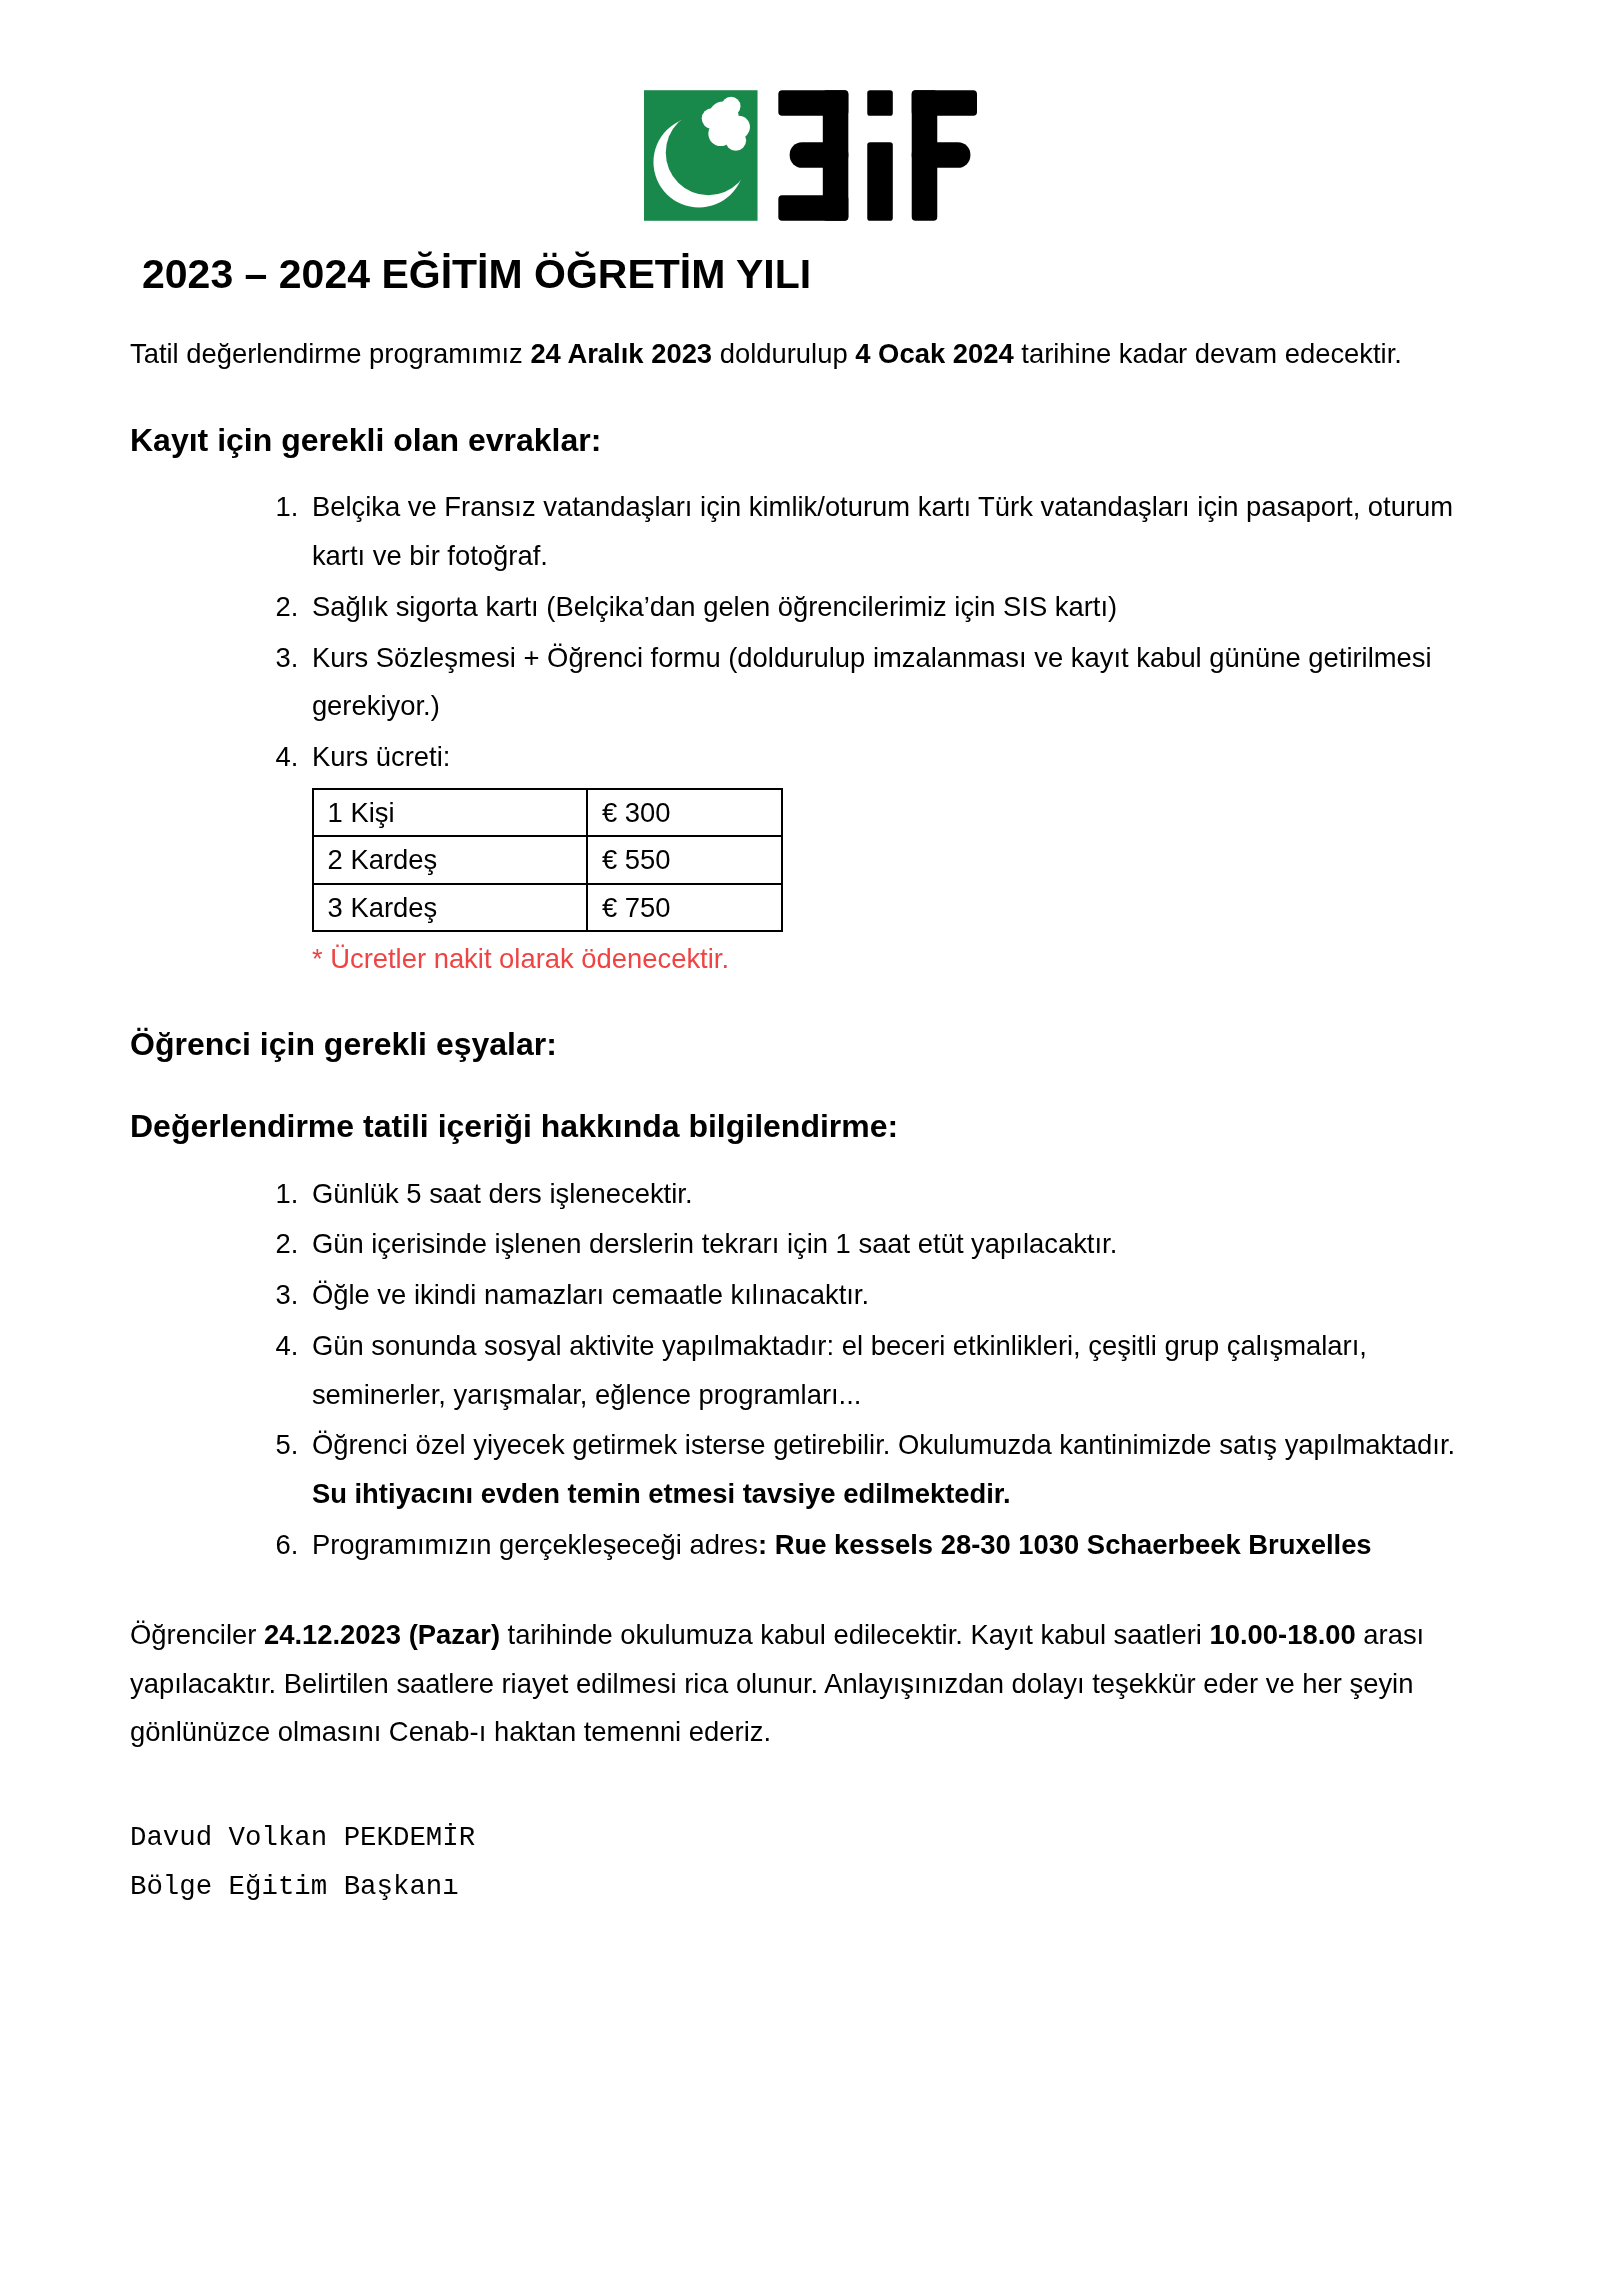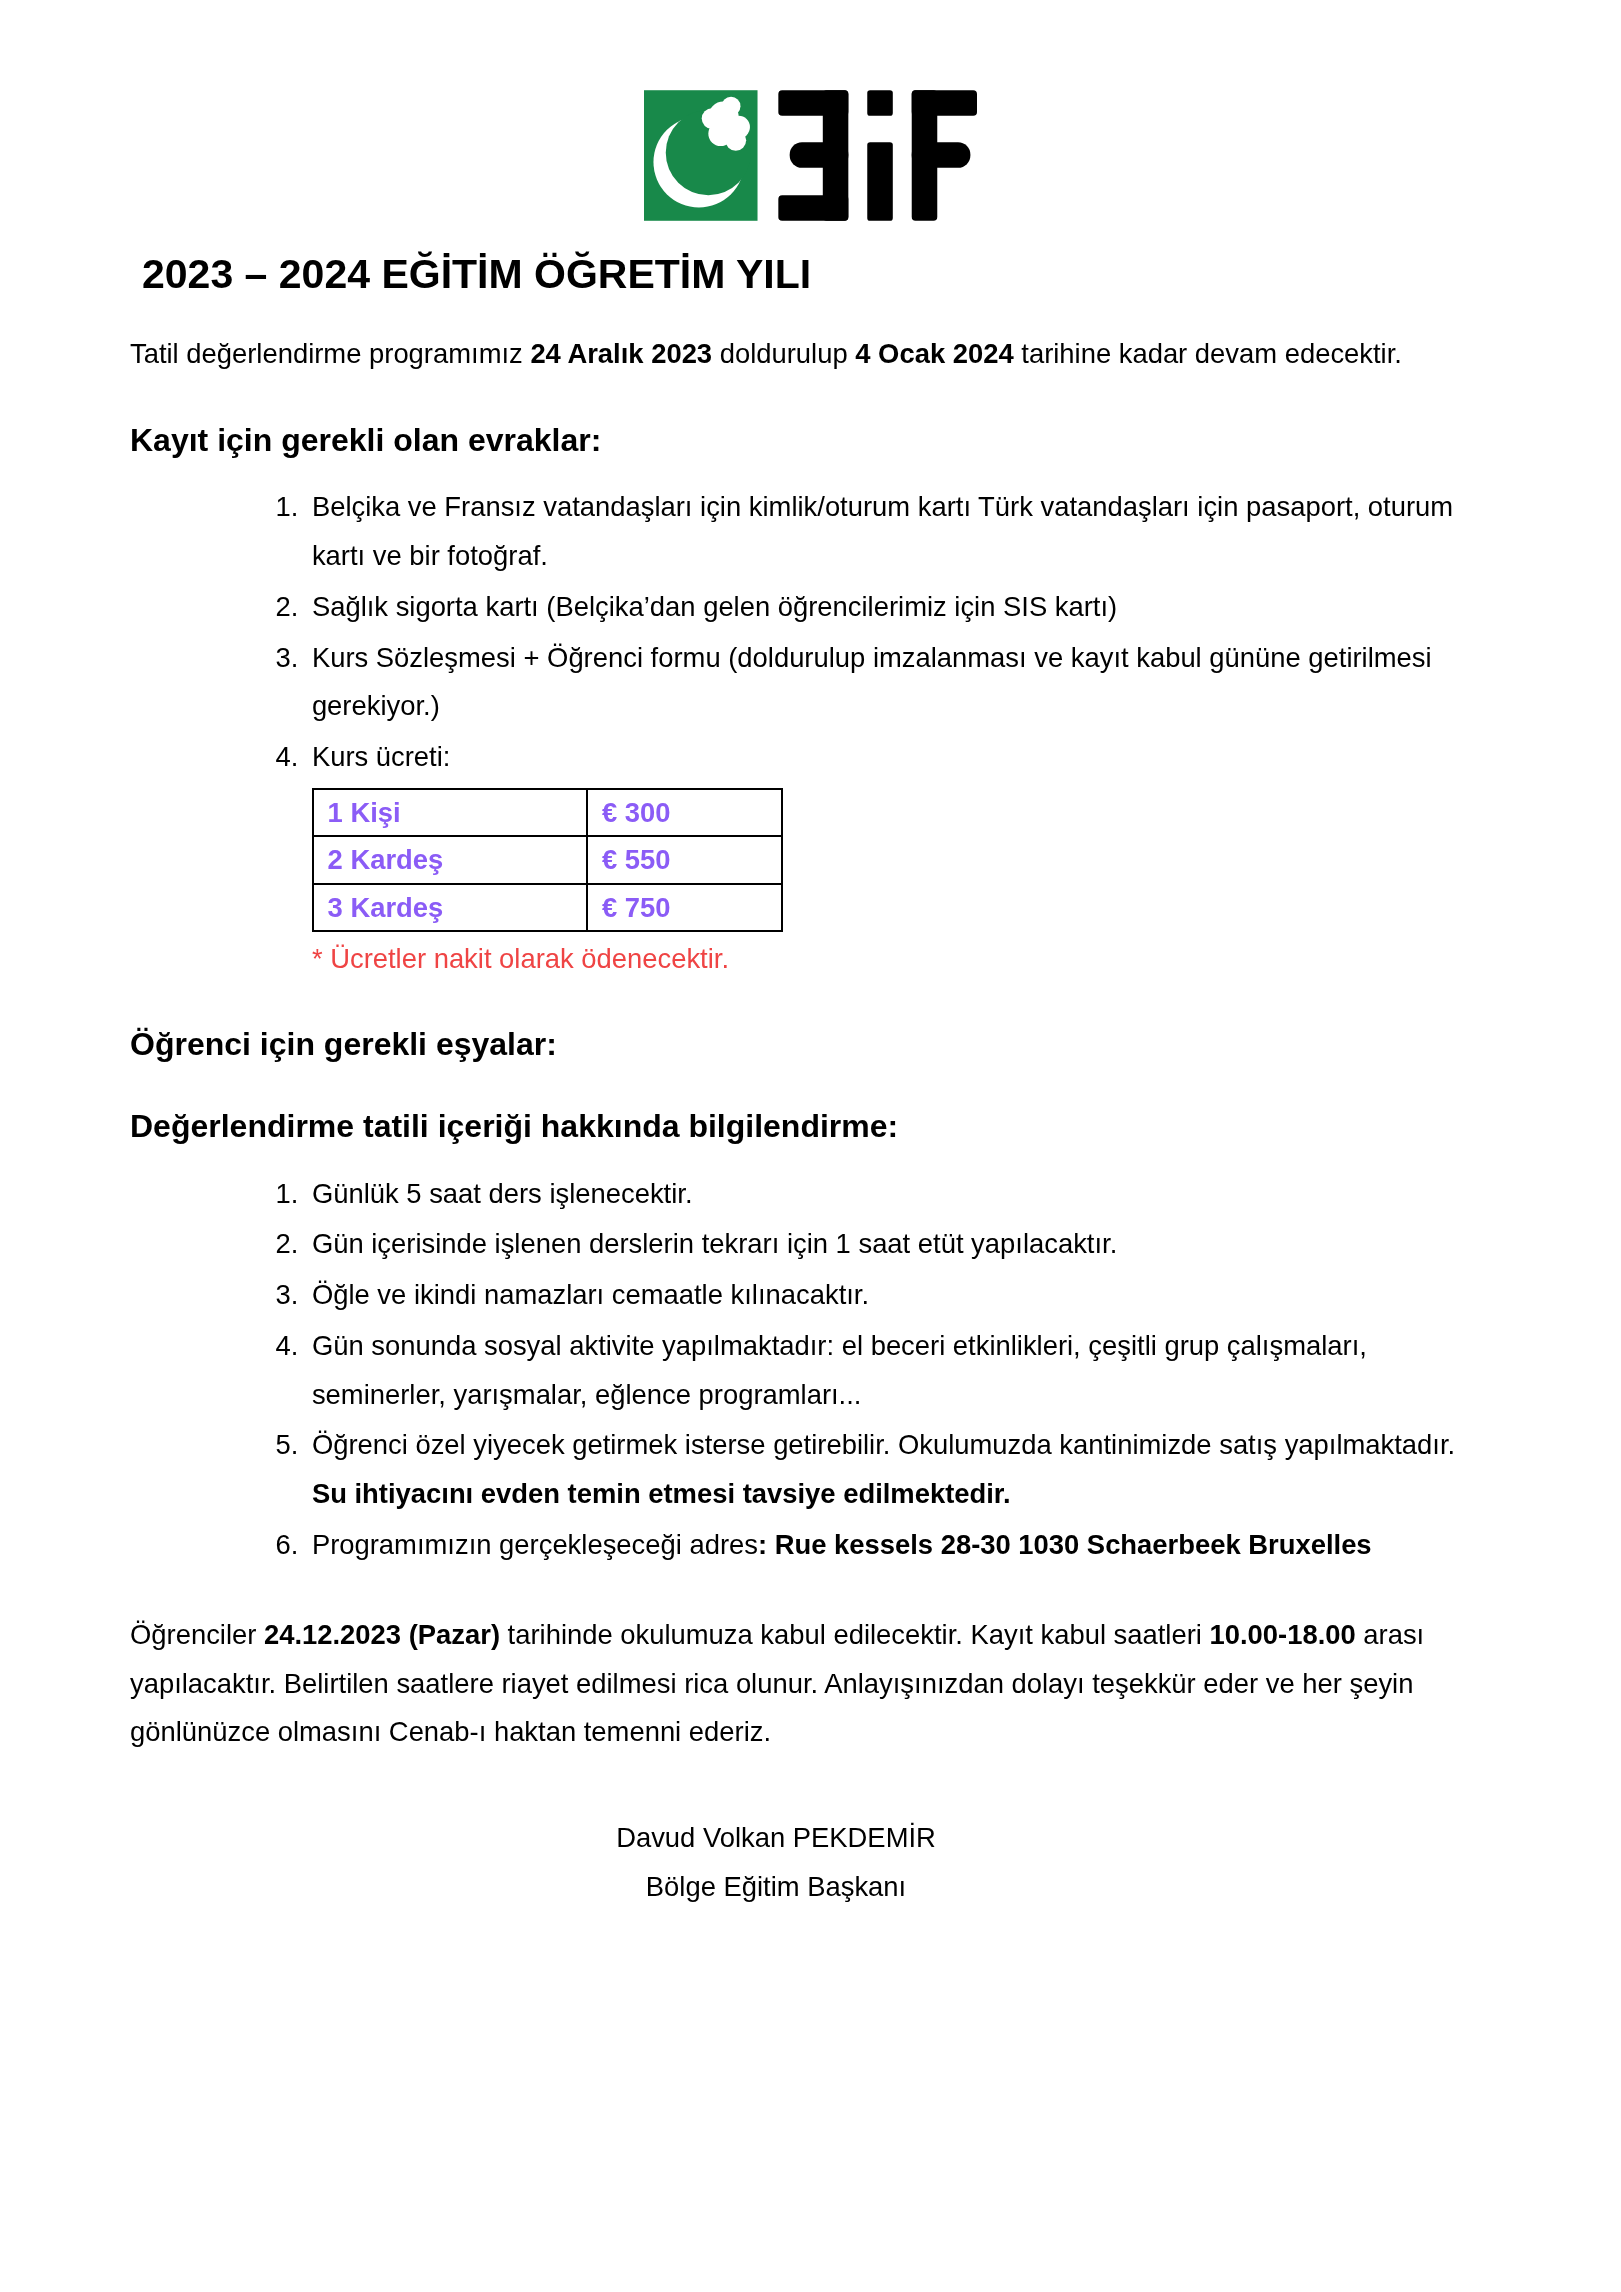--- a/index.html
+++ b/index.html
@@ -12,28 +12,28 @@
     background:#ffffff;
     color:#000000;
     font-family:"Liberation Sans", sans-serif;
   }
   .logo-row { display:flex; justify-content:center; align-items:flex-start; margin:0 0 17.6px 0; }
   .title { font-size:41px; font-weight:700; line-height:1.42; margin:12px; }
   .body-text { font-size:27.4px; line-height:1.78; margin:27.4px 0 0 0; }
   h2.section-heading { font-size:32px; font-weight:700; line-height:1.3; margin:41px 0 21.6px 0; }
   ol.doc-list { margin:12px; padding-left:164px; }
   ol.doc-list > li { font-size:27.4px; line-height:1.78; padding-left:5.9px; margin:0 0 2px 0; }
-  table.price-table { border-collapse:collapse; margin:5.9px 0 0 0; color:#8b5cf6;font-weight:bold; }
+  table.price-table { border-collapse:collapse; margin:5.9px 0 0 0; color:#000000; }
   table.price-table td { border:2.9px solid #000000; font-size:27.4px; line-height:1.45; padding:2.9px 13.7px; }
   td.cell-label { width:245px; }
   td.cell-price { width:165px; }
   .table-note { color:#ef4444; font-size:27.4px; line-height:1.7; margin:3.9px 0 0 0; }
   .not-line { font-size:27.4px; line-height:1.78; margin:39px 0 0 170px; }
   .closing { margin-top:41px; }
-  .signature { margin-top:57px; text-align:center; padding-right:69px; font-size:27.4px; line-height:1.78; }
+  .signature { margin-top:57px; text-align:left; padding-right:69px; font-size:27.4px; line-height:1.78;font-family:Liberation Mono, monospace; }
   b { font-weight:700; }
 </style>
 </head>
 <body>
 
 <div class="page">
 
   <div class="logo-row">
     <svg width="333" height="143" viewBox="0 0 352 150" role="img" aria-label="BiF">
       <g>

